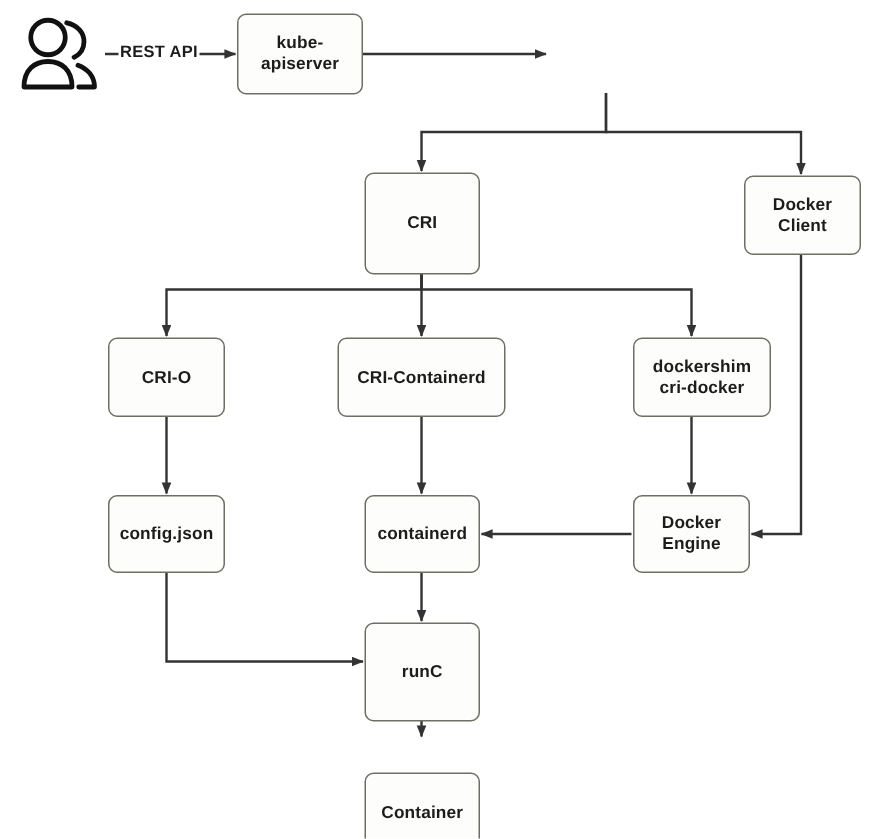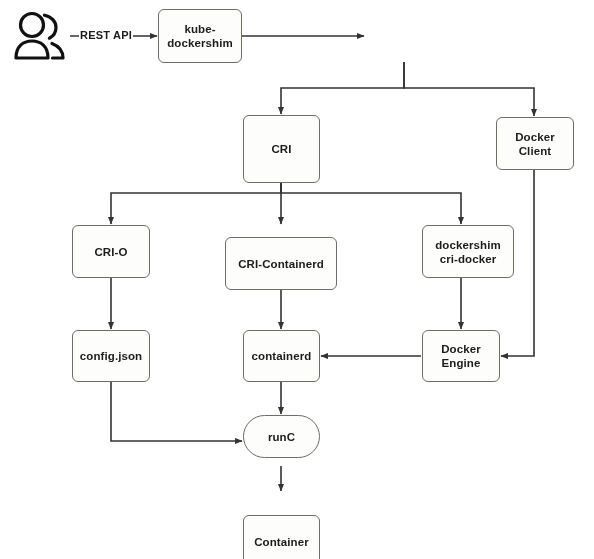--- a/index.html
+++ b/index.html
@@ -75,39 +75,39 @@
       <circle cx="24" cy="15" r="11.5"></circle>
       <path d="M8,48 C8,36.5 15,31 24,31 C33,31 40,36.5 40,48 Z"></path>
       <path d="M36.5,5.2 C43.5,6.6 48,11.6 48,17.6 C48,22.2 45.4,26.2 41.4,28.2"></path>
       <path d="M44,33.5 C51,36.2 55,41.6 55,48 L44.5,48"></path>
     </g>
   </svg>
 
   <div class="edge-label" style="left:79px;top:29px;">REST API</div>
 
   <div class="node" style="left:158px;top:9px;width:84px;height:54px;">kube-
-dockershim</div>
+apiserver</div>
 
 
   <div class="node" style="left:243px;top:115px;width:77px;height:68px;">CRI</div>
 
   <div class="node" style="left:496px;top:117px;width:78px;height:53px;">Docker
 Client</div>
 
   <div class="node" style="left:72px;top:225px;width:78px;height:53px;">CRI-O</div>
 
-  <div class="node" style="left:225px;top:225px;width:112px;height:53px;margin-top:12px;">CRI-Containerd</div>
+  <div class="node" style="left:225px;top:225px;width:112px;height:53px;">CRI-Containerd</div>
 
   <div class="node" style="left:422px;top:225px;width:92px;height:53px;">dockershim
 cri-docker</div>
 
   <div class="node" style="left:243px;top:330px;width:77px;height:52px;">containerd</div>
 
   <div class="node" style="left:72px;top:330px;width:78px;height:52px;">config.json</div>
 
   <div class="node" style="left:422px;top:330px;width:78px;height:52px;">Docker
 Engine</div>
 
-  <div class="node" style="left:243px;top:415px;width:77px;height:43px;border-radius:24px;">runC</div>
+  <div class="node" style="left:243px;top:415px;width:77px;height:66px;">runC</div>
 
   <div class="node" style="left:243px;top:515px;width:77px;height:54px;">Container</div>
 
 </div>
 
 </body></html>

